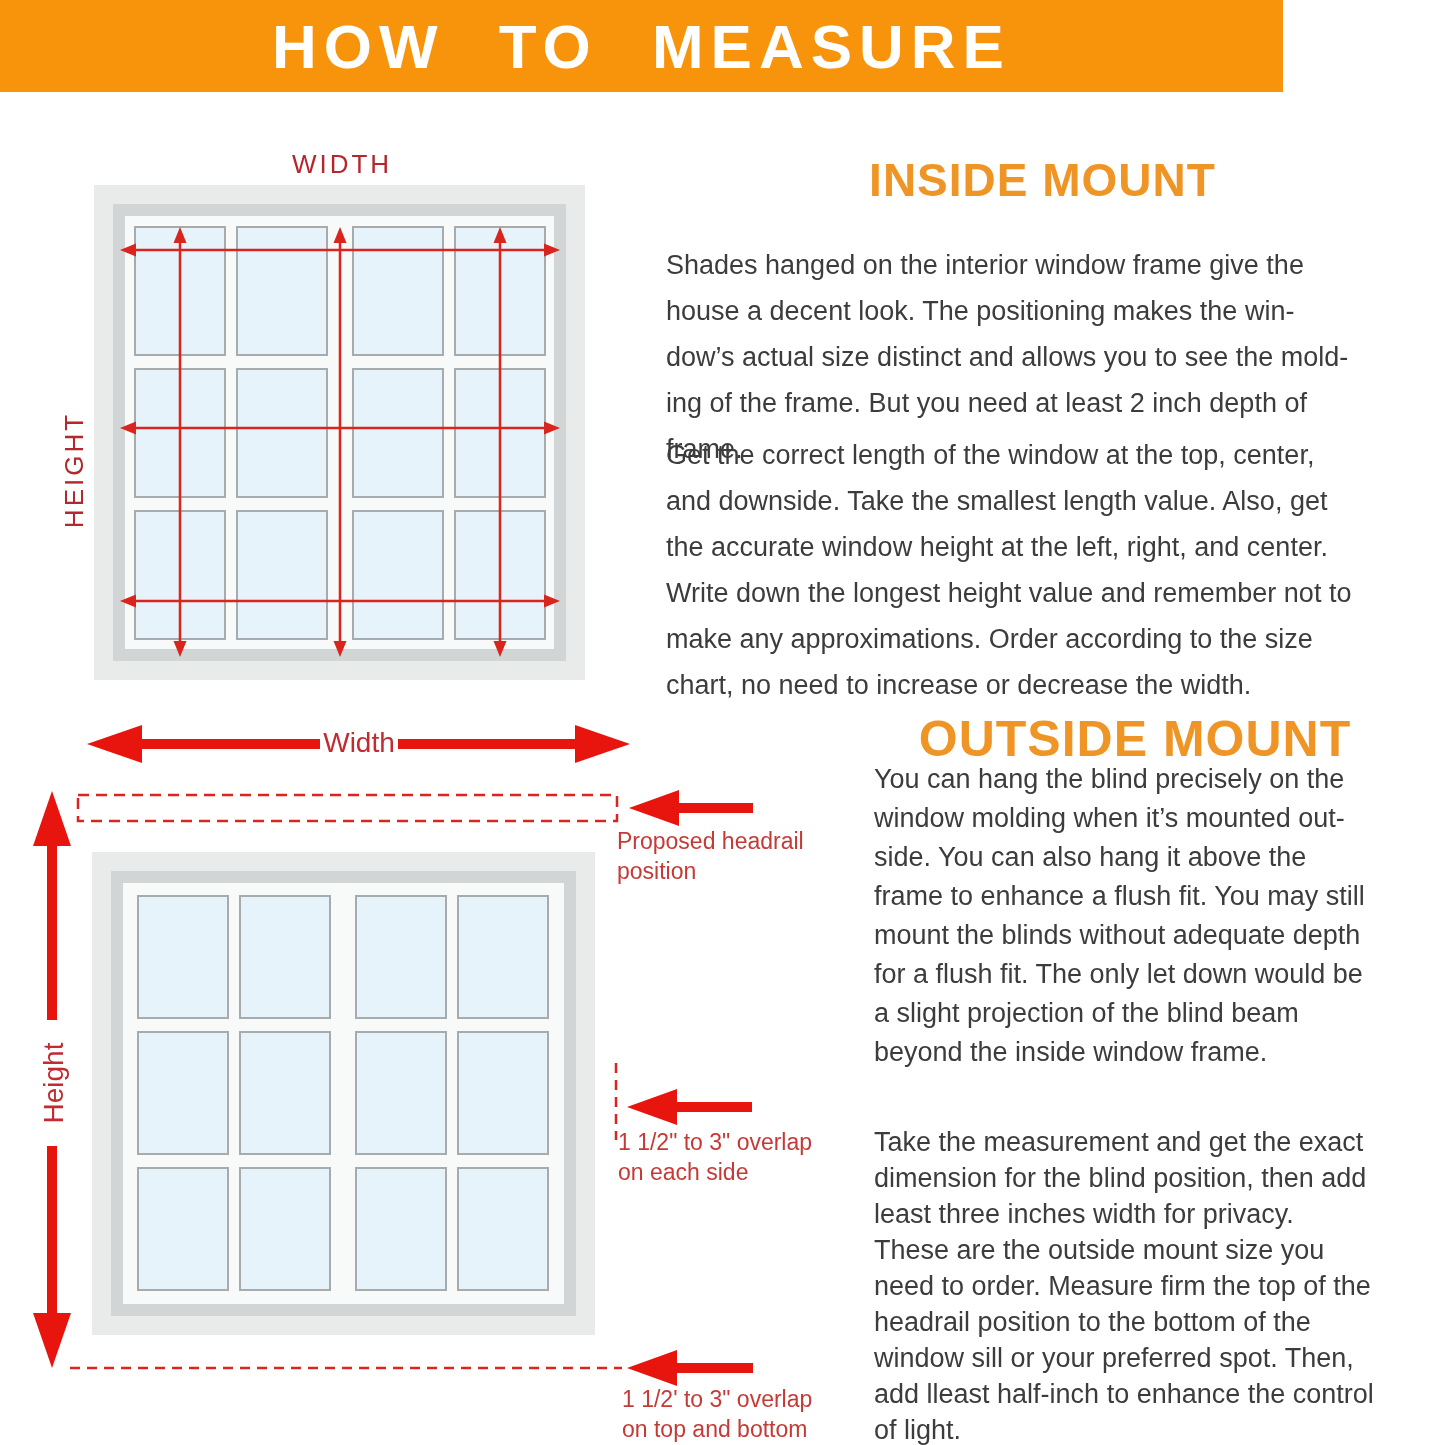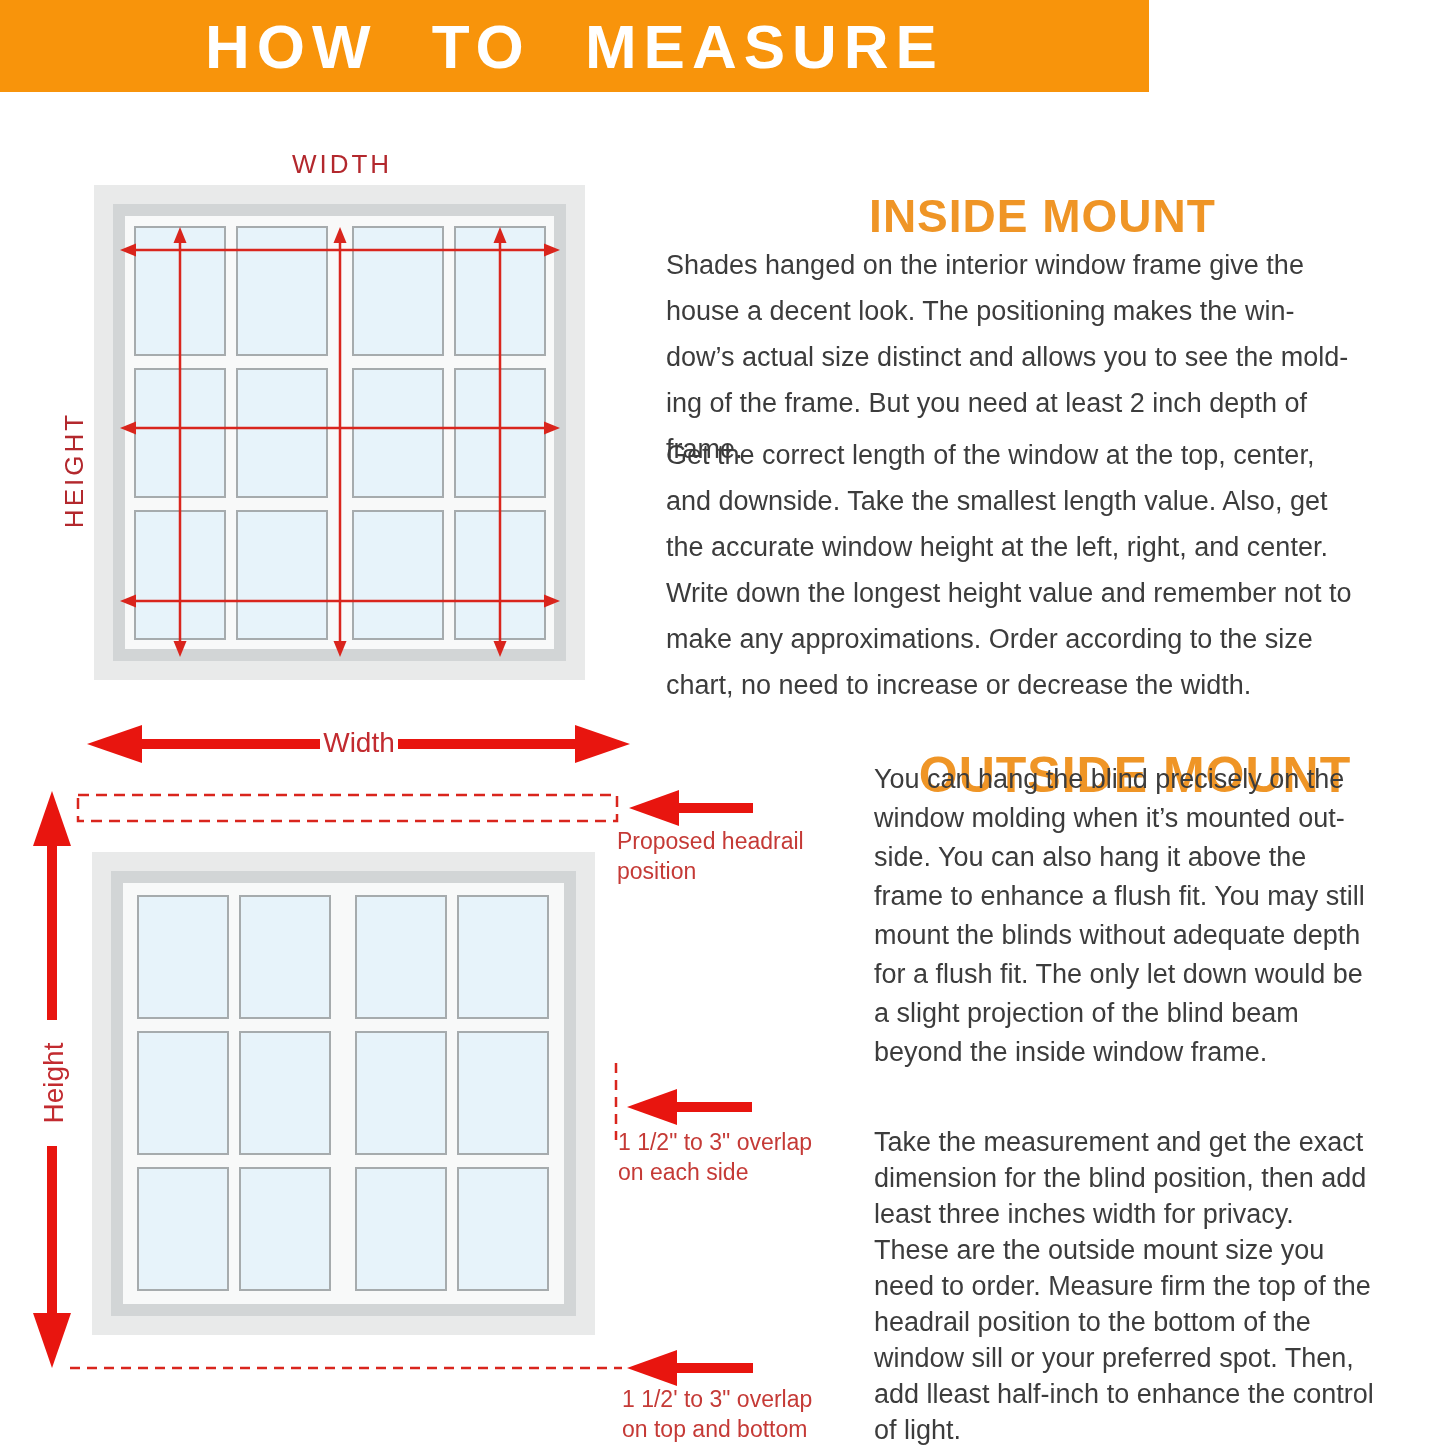--- a/index.html
+++ b/index.html
@@ -3,35 +3,35 @@
 <meta charset="utf-8">
 <style>
   html,body{margin:0;padding:0;}
   body{
     width:1445px;height:1445px;position:relative;background:#ffffff;
     font-family:"Liberation Sans", sans-serif;overflow:hidden;
   }
   .abs{position:absolute;}
   
   .header-bar{
-    left:0;top:0;width:1149px;height:92px;background:#F8940B;
+    left:0;top:0;width:1283px;height:92px;background:#F8940B;
     display:flex;align-items:center;justify-content:center;
   }
   .header-title{
     color:#ffffff;font-size:62px;font-weight:bold;
     letter-spacing:7px;word-spacing:30px;white-space:pre;
   }
   
   .dim-label-dark{color:#B3282D;font-size:26px;letter-spacing:3px;text-align:center;}
   .dim-label-bright{color:#C22B30;font-size:28px;text-align:center;}
   .red-note{color:#C53A36;font-size:23px;line-height:30px;white-space:pre;}
   .rot{transform:rotate(-90deg);}
   
   .mount-heading{
-    color:#EF9526;font-weight:bold;text-align:center;letter-spacing:1px;white-space:pre;margin-top:36px;
+    color:#EF9526;font-weight:bold;text-align:center;letter-spacing:1px;white-space:pre;
   }
   .body-par{color:#3c3c3c;white-space:pre;}
   .inside-par{font-size:27px;line-height:46px;}
   .outside-par{font-size:27px;line-height:39px;}
   .outside-par2{font-size:27px;line-height:36px;}
   svg{display:block;}
 </style>
 </head>
 <body>
 

